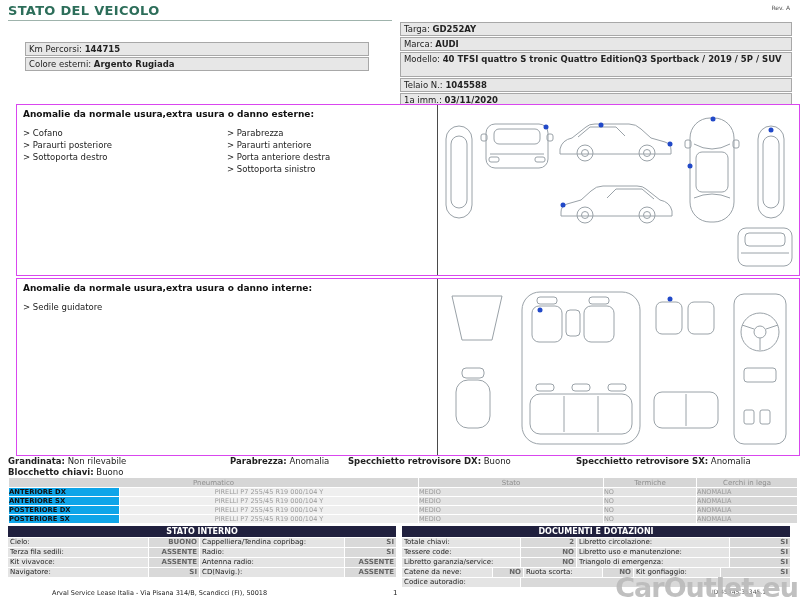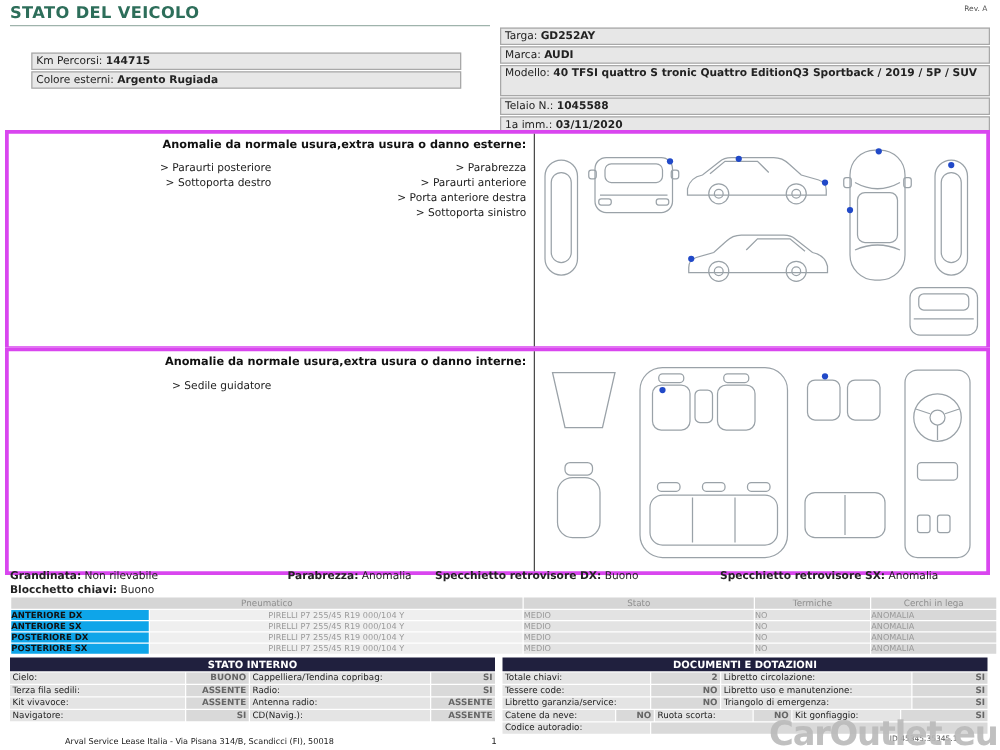--- a/index.html
+++ b/index.html
@@ -9,21 +9,21 @@
   .rev{position:absolute;right:10px;top:4px;font-size:6px;color:#555;}
   .title-rule{position:absolute;left:8px;top:20px;width:384px;border-top:1px solid #9fb3ac;}
 
   .col-left{position:absolute;left:25px;top:22px;width:344px;margin-top:20px;}
   .col-right{position:absolute;left:400px;top:22px;width:392px;}
   .field{background:#e7e7e7;border:1px solid #a8a8a8;margin-bottom:1px;padding:1px 3px;
          font-size:8.5px;line-height:10px;color:#222;}
   .field .fv{font-weight:bold;}
   .field.tall{min-height:21px;}
 
-  .box{position:absolute;left:4px;width:782px;border:3px solid #d946ef;background:#fff;text-align:right;}
+  .box{position:absolute;left:16px;width:782px;border:1px solid #d946ef;background:#fff;}
   .box.ext{top:104px;height:170px;}
   .box.int{top:278px;height:176px;}
   .box-text{position:absolute;left:0;top:0;bottom:0;width:420px;padding:4px 6px;box-sizing:border-box;}
   .box-title{font-size:9px;font-weight:bold;color:#111;}
   .cols{display:flex;margin-top:8px;font-size:8.5px;}
   .cols .c{width:50%;}
   .cols .c div{line-height:12px;}
   .box-diagram{position:absolute;left:420px;top:0;right:0;bottom:0;border-left:1px solid #4a4a4a;}
   .box-diagram svg{display:block;width:100%;height:100%;}
 
@@ -80,20 +80,21 @@
     <div class="field tall"><span class="fl">Modello:</span> <span class="fv">40 TFSI quattro S tronic Quattro EditionQ3 Sportback / 2019 / 5P / SUV</span></div>
     <div class="field"><span class="fl">Telaio N.:</span> <span class="fv">1045588</span></div>
     <div class="field"><span class="fl">1a imm.:</span> <span class="fv">03/11/2020</span></div>
   </div>
 
   <div class="box ext">
     <div class="box-text">
       <div class="box-title">Anomalie da normale usura,extra usura o danno esterne:</div>
       <div class="cols">
         <div class="c">
+          <div>&gt; Cofano</div>
           <div>&gt; Paraurti posteriore</div>
           <div>&gt; Sottoporta destro</div>
         </div>
         <div class="c">
           <div>&gt; Parabrezza</div>
           <div>&gt; Paraurti anteriore</div>
           <div>&gt; Porta anteriore destra</div>
           <div>&gt; Sottoporta sinistro</div>
         </div>
       </div>

